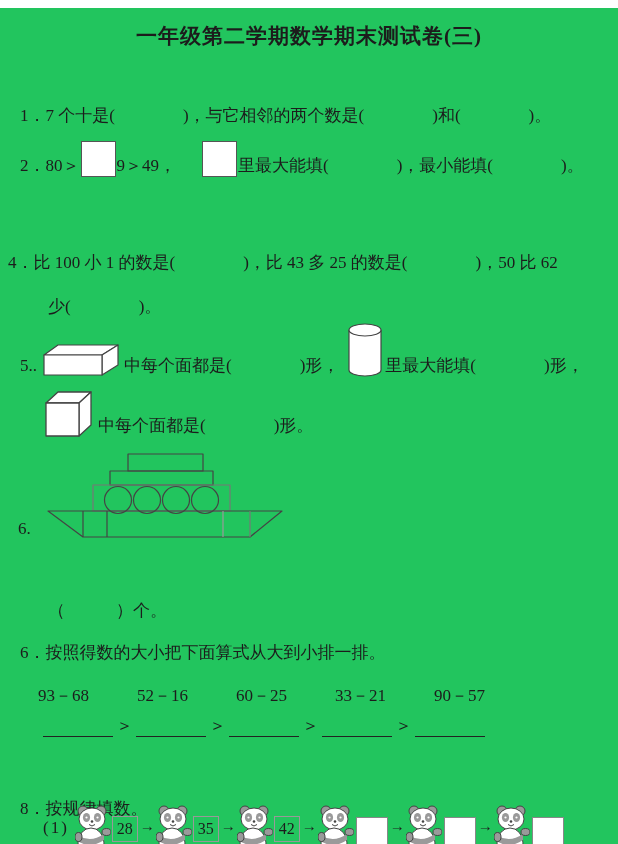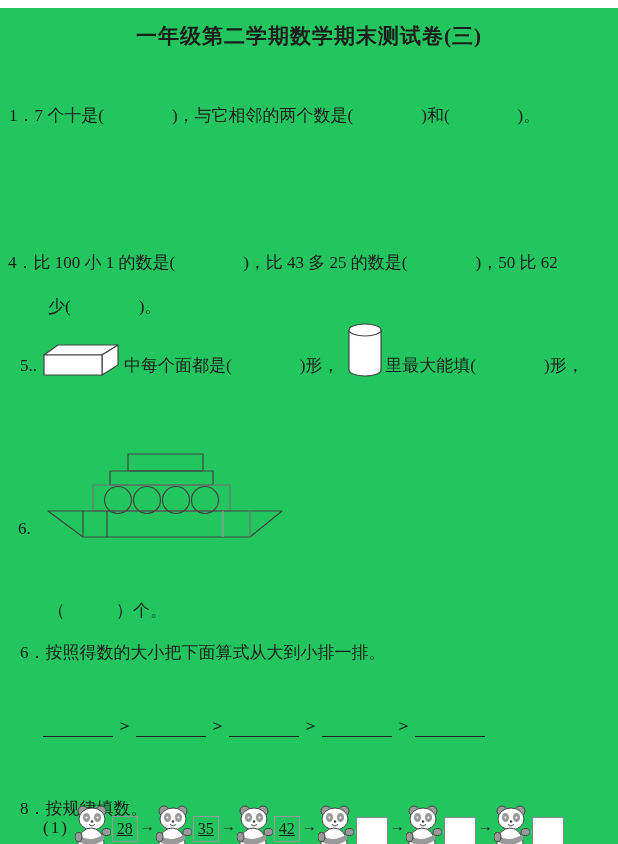--- a/index.html
+++ b/index.html
@@ -4,21 +4,21 @@
 <style>
   html,body{margin:0;padding:0;background:#fff;}
   .page{
     position:relative;width:618px;height:844px;margin:8px auto;background:#22c55e;
     font-family:"Liberation Serif","DejaVu Serif",serif;
     font-size:17px;color:#1c1c1c;overflow:hidden;
   }
   .abs{position:absolute;white-space:nowrap;}
   .title{top:14px;left:0;width:618px;text-align:center;font-size:21px;font-weight:bold;letter-spacing:1px;}
   .section{top:58px;left:20px;}
-  .q1{top:96px;left:9px;}
+  .q1{top:96px;left:20px;}
   .q2row{top:133px;left:20px;display:flex;align-items:flex-end;}
   .q2row span{line-height:24px;}
   .sqbox{width:33px;height:34px;border:1.3px solid #555;background:#fff;margin:0 1px 1px 1px;}
   .sqbox.gap{margin-left:26px;}
   .q3{top:199px;left:20px;}
   .q4a{top:243px;left:8px;text-align:center;}
   .q4b{top:287px;left:48px;}
   .q5row1{top:312px;left:20px;height:58px;display:flex;align-items:flex-end;}
   .q5row1 span,.q5row2 span{line-height:25px;}
   .q5row2{top:380px;left:45px;height:50px;display:flex;align-items:flex-end;}
@@ -33,35 +33,42 @@
   .q7{top:633px;left:20px;}
   .q7exps{top:676px;left:38px;display:flex;gap:48px;}
   .q7blanks{top:706px;left:43px;display:flex;align-items:flex-end;}
   .blank{width:70px;height:22px;border-bottom:1.6px solid #222;}
   .gt{margin:0 3px;padding-bottom:3px;line-height:17px;}
   .q8{top:789px;left:20px;}
   .q8row{top:797px;left:43px;display:flex;align-items:flex-start;}
   .q8label{margin-top:13px;margin-right:6px;letter-spacing:2px;}
   .panda{flex:0 0 auto;}
   .numbox{width:24px;height:24px;border:1.2px solid #999;margin:11px 1px 0 1px;
-          display:flex;align-items:center;justify-content:center;font-size:16px;text-decoration:underline;}
+          display:flex;align-items:center;justify-content:center;font-size:16px;}
   .bigbox{width:30px;height:30px;border:1.4px solid #888;margin:12px 1px 0 2px;background:#fff;}
   .arrow{margin:13px 1px 0 1px;font-size:15px;line-height:17px;}
   svg{display:block;}
 </style>
 </head>
 <body>
 
 <div class="page">
 
   <div class="abs title">一年级第二学期数学期末测试卷(三)</div>
 
 
   <div class="abs q1">1．7 个十是(　　　　)，与它相邻的两个数是(　　　　)和(　　　　)。</div>
 
+  <div class="abs q2row">
+    <span>2．80＞</span>
+    <div class="sqbox"></div>
+    <span>9＞49，</span>
+    <div class="sqbox gap"></div>
+    <span>里最大能填(　　　　)，最小能填(　　　　)。</span>
+  </div>
 
 
   <div class="abs q4a">4．比 100 小 1 的数是(　　　　)，比 43 多 25 的数是(　　　　)，50 比 62</div>
   <div class="abs q4b">少(　　　　)。</div>
 
   <div class="abs q5row1">
     <span>5..</span>
     <svg class="shape cuboid" width="78" height="34" viewBox="0 0 78 34">
       <g fill="#fff" stroke="#444" stroke-width="1.2" stroke-linejoin="round">
         <polygon points="1,12 15,2 75,2 59,12"></polygon>
@@ -72,20 +79,30 @@
     <span>中每个面都是(　　　　)形，</span>
     <svg class="shape cyl" width="36" height="56" viewBox="0 0 36 56">
       <g fill="#fff" stroke="#444" stroke-width="1.2">
         <path d="M2,8 L2,48 A16,6 0 0 0 34,48 L34,8"></path>
         <ellipse cx="18" cy="8" rx="16" ry="6"></ellipse>
       </g>
     </svg>
     <span>里最大能填(　　　　)形，</span>
   </div>
 
+  <div class="abs q5row2">
+    <svg class="shape cube" width="50" height="48" viewBox="0 0 50 48">
+      <g fill="#fff" stroke="#444" stroke-width="1.3" stroke-linejoin="round">
+        <polygon points="1,13 13,2 46,2 34,13"></polygon>
+        <polygon points="34,13 46,2 46,35 34,46"></polygon>
+        <rect x="1" y="13" width="33" height="33"></rect>
+      </g>
+    </svg>
+    <span>中每个面都是(　　　　)形。</span>
+  </div>
 
   <svg class="abs boatfig" width="260" height="100" viewBox="0 0 260 100">
     <g fill="none" stroke="#444" stroke-width="1.2" stroke-linejoin="round">
       <rect x="88" y="2" width="75" height="17"></rect>
       <rect x="70" y="19" width="103" height="14"></rect>
       <rect x="53" y="33" width="137" height="26" stroke="#777"></rect>
       <circle cx="78" cy="48" r="13.5"></circle>
       <circle cx="107" cy="48" r="13.5"></circle>
       <circle cx="136" cy="48" r="13.5"></circle>
       <circle cx="165" cy="48" r="13.5"></circle>
@@ -95,20 +112,27 @@
       <line x1="183" y1="59" x2="183" y2="85" stroke="#999"></line>
       <line x1="210" y1="59" x2="210" y2="85" stroke="#777"></line>
     </g>
   </svg>
 
   <div class="abs q6num">6.</div>
   <div class="abs q6b">（　　　）个。</div>
 
   <div class="abs q7">6．按照得数的大小把下面算式从大到小排一排。</div>
 
+  <div class="abs q7exps">
+    <span>93－68</span>
+    <span>52－16</span>
+    <span>60－25</span>
+    <span>33－21</span>
+    <span>90－57</span>
+  </div>
 
   <div class="abs q7blanks">
     <div class="blank"></div>
     <span class="gt">＞</span>
     <div class="blank"></div>
     <span class="gt">＞</span>
     <div class="blank"></div>
     <span class="gt">＞</span>
     <div class="blank"></div>
     <span class="gt">＞</span>

